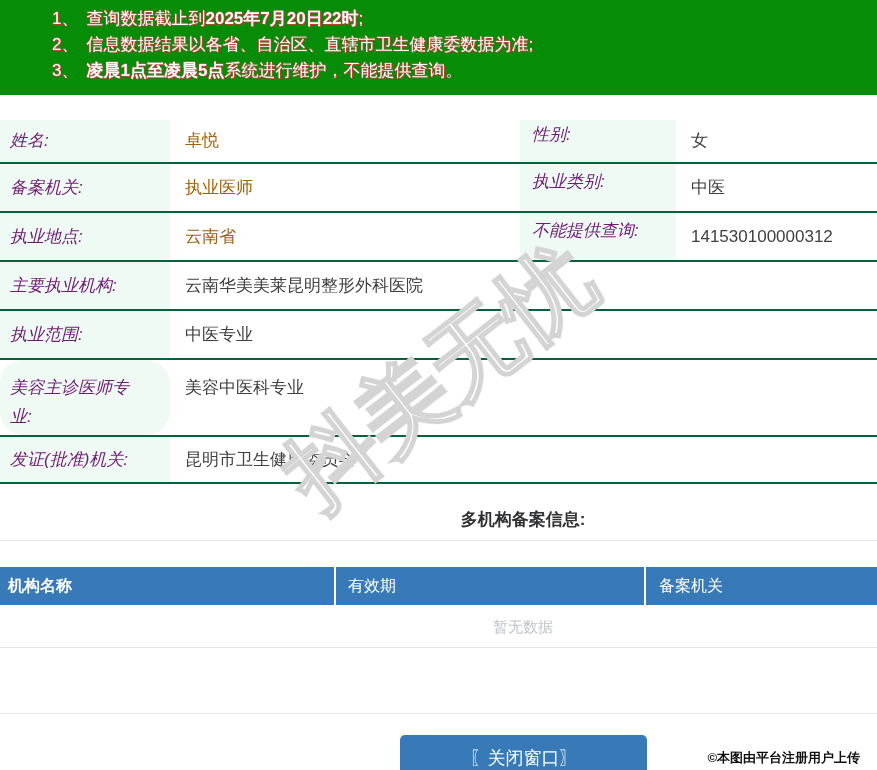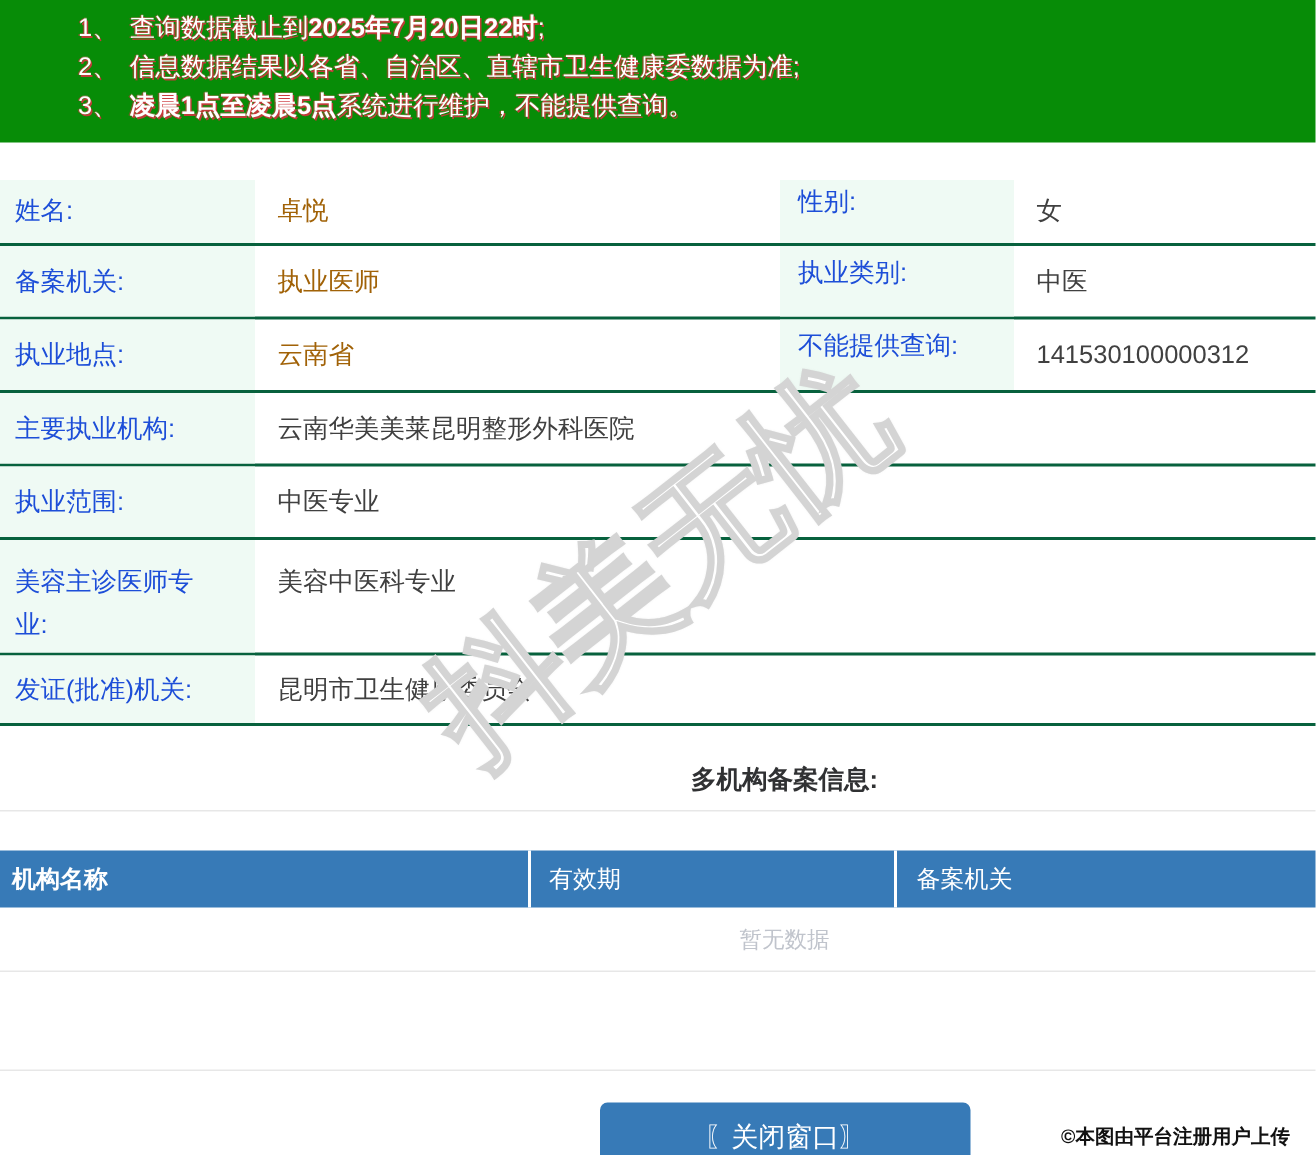--- a/index.html
+++ b/index.html
@@ -20,26 +20,26 @@
   }
   .n-line { white-space:nowrap; }
   .n-num { margin-right:8px; }
   .n-line b { font-weight:bold; }
 
   
   .info-table { position:absolute; top:120px; left:0; width:100%; font-size:17px; }
   .row { display:flex; border-bottom:2px solid #07613d; }
   .r1{height:44px} .r2,.r3,.r4,.r5{height:49px} .r6{height:77px} .r7{height:47px}
   .cell { display:flex; align-items:center; line-height:1.72; }
-  .c-label  { width:170px; background:#effaf4; padding:0 25px 0 10px; color:#1d4ed8; }
+  .c-label  { width:170px; background:#effaf4; padding:0 25px 0 10px; color:#701a75;font-style:italic; }
   .c-label2 { width:156px; background:#effaf4; padding:0 10px 12px 12px; }
   .c-val1   { width:350px; padding-left:15px; color:#a16207; }
   .c-val2   { flex:1; padding-left:15px; color:#404040; }
   .c-valfull{ flex:1; padding-left:15px; color:#404040; }
-  .r6 .cell { align-items:flex-start; padding-top:13px; }
+  .r6 .cell { align-items:flex-start; padding-top:13px;border-radius:23px; }
 
   
   .watermark {
     position:absolute; left:140px; top:330px; width:600px; height:95px;
     line-height:95px; text-align:center; font-size:90px; font-weight:bold;
     color:#ffffff; -webkit-text-stroke:2px #d4d4d4;
     text-shadow:0 0 2px rgba(165,165,165,.65);
     transform:rotate(-38deg); white-space:nowrap;
     z-index:3; pointer-events:none;
   }
@@ -49,21 +49,21 @@
     position:absolute; top:508px; left:0; width:100%;
     text-align:center; font-weight:bold; font-size:17px; color:#303133;
   }
   .divider { position:absolute; left:0; width:100%; height:1px; background:#e7e7e7; }
   .d1 { top:540px; } .d2 { top:713px; }
 
   .reg-table { position:absolute; top:567px; left:0; width:100%; }
   .reg-head { display:flex; height:38px; background:#377ab7; color:#fff; font-size:16px; }
   .rh { display:flex; align-items:center; }
   .rh1 { width:334px; padding-left:8px;font-weight:bold; }
-  .rh2 { width:244px; padding-left:12px; border-left:2px solid #fff;margin-left:18px; }
+  .rh2 { width:310px; padding-left:12px; border-left:2px solid #fff; }
   .rh3 { flex:1; padding-left:13px; border-left:2px solid #fff; }
   .reg-empty {
     height:43px; line-height:43px; text-align:center;
     color:#c0c4cc; font-size:15px; border-bottom:1px solid #e7e7e7;
   }
 
   
   .close-btn {
     position:absolute; top:735px; left:400px; width:247px; height:45px;
     background:#377ab7; border:none; border-radius:5px; cursor:pointer;

